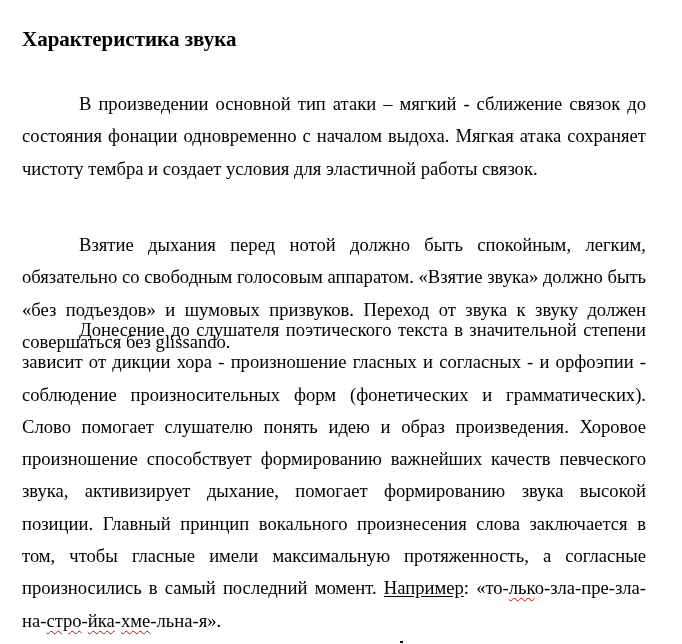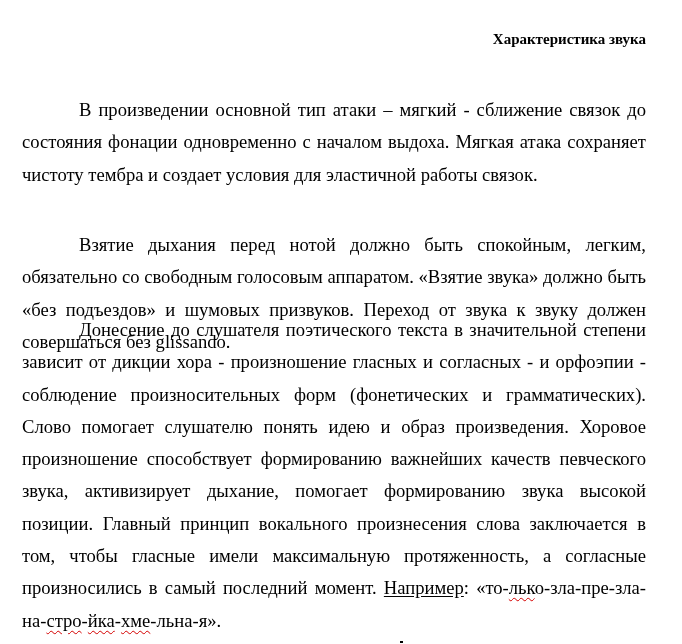--- a/index.html
+++ b/index.html
@@ -2,28 +2,28 @@
 <html><head>
 <meta charset="utf-8">
 <style>
   html, body { margin: 0; padding: 0; background: #ffffff; }
   body { width: 682px; height: 644px; overflow: hidden; position: relative; }
   .page {
     position: absolute; left: 22px; top: 0; width: 624px;
     font-family: "Liberation Serif", serif; font-size: 18.6px; color: #000;
   }
   .title {
-    position: absolute; top: 28px; left: 0; width: 624px; text-align: right;
-    font-weight: bold; font-size: 15px; line-height: 22px;
+    position: absolute; top: 28px; left: 0; width: 624px; text-align: left;
+    font-weight: bold; font-size: 21px; line-height: 22px;
   }
   .para {
     position: absolute; left: 0; width: 624px; text-align: justify;
     line-height: 32.3px; margin: 0; text-indent: 57px;
   }
-  #p1 { top: 94px; }
+  #p1 { top: 88px; }
   #p2 { top: 185px; margin-top: 44px; }
   #p3 { top: 314px; }
   .spell-blue { text-decoration: underline wavy #3b3bd6; text-decoration-thickness: 1px; text-underline-offset: 3px; }
   .gram-blue { text-decoration: underline; text-underline-offset: 2px; }
   .spell-red { text-decoration: underline wavy #d40000; text-decoration-thickness: 1px; text-underline-offset: 3px; }
   .mark { position: absolute; left: 400px; top: 641px; width: 3px; height: 2px; background: #000; }
 </style>
 </head>
 <body>
 

